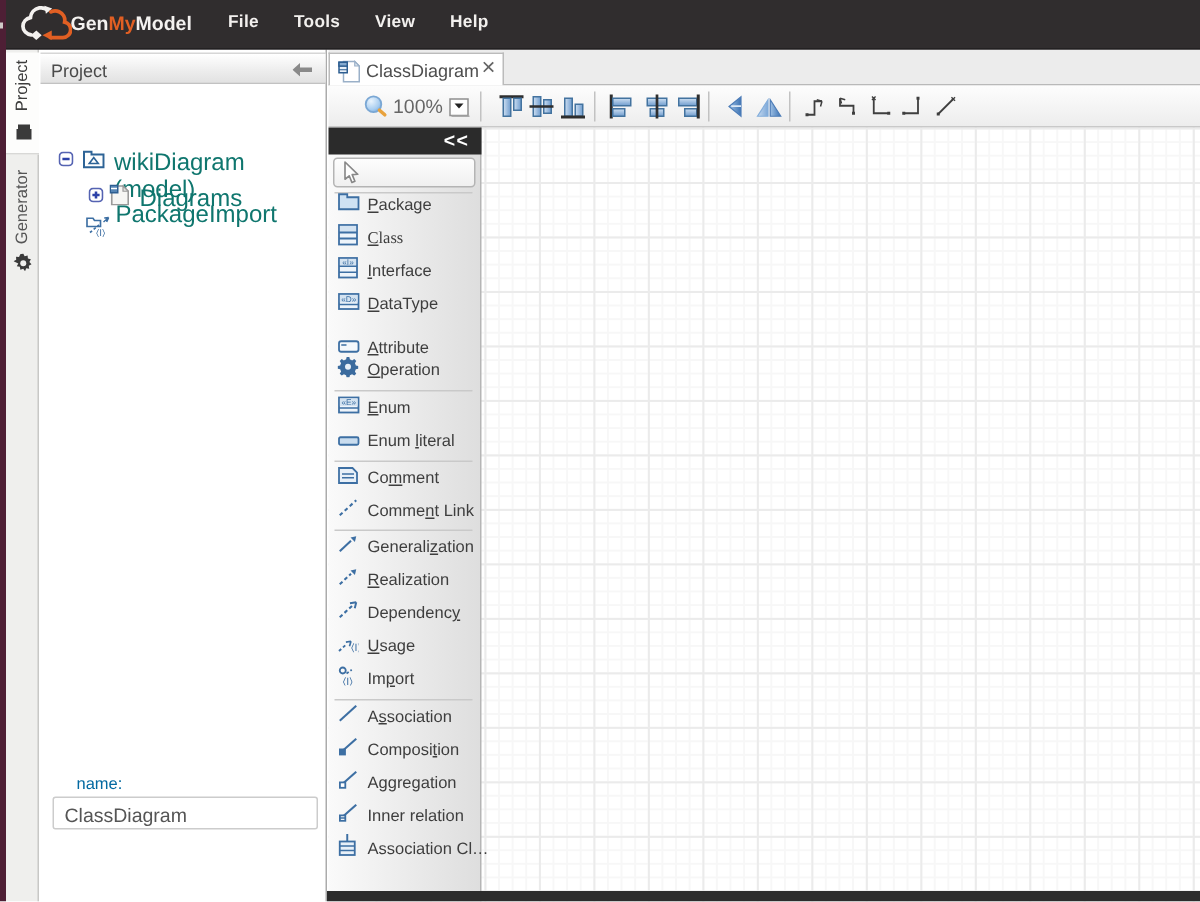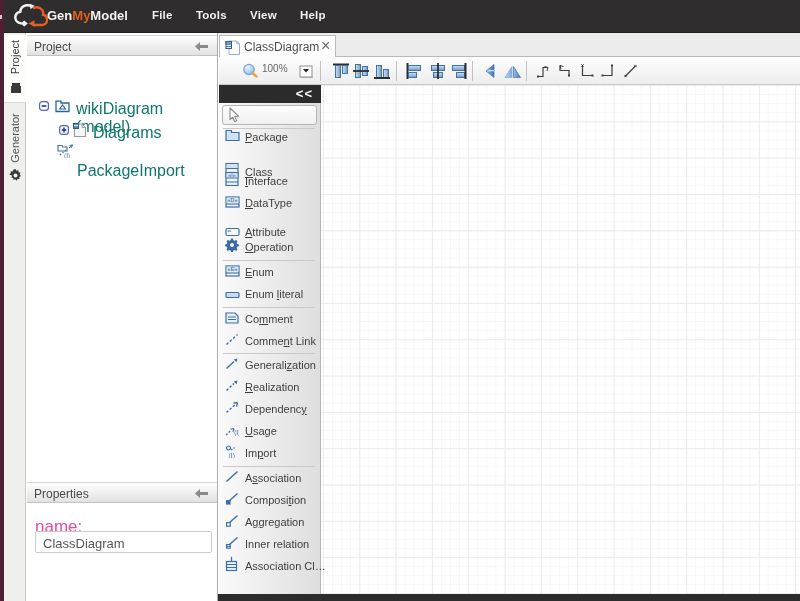--- a/index.html
+++ b/index.html
@@ -22,32 +22,32 @@
 
 #leftpanel { position:absolute; left:27px; top:33px; width:191px; height:568px; background:#fff; border-right:1px solid #ababab; z-index:10; }
 .panelhead { position:relative; height:21px; background:linear-gradient(#ffffff,#eeeeee 55%,#e2e2e2); border-top:1px solid #d6d6d6; border-bottom:1px solid #c2c2c2; }
 .panelhead .t { position:absolute; left:7px; top:4px; font-size:12px; color:#4a4a4a; }
 .panelhead svg { position:absolute; right:8px; top:6px; }
 #filterwrap { position:absolute; left:7px; top:31px; width:175px; height:22px; border:1px solid #c9c9c9; background:#fff; }
 #filterwrap .ph { position:absolute; left:8px; top:4px; font-size:13px; color:#a0a0a0; }
 #filterwrap svg { position:absolute; right:5px; top:4px; }
 .treerow { position:absolute; font-size:16px; color:#0f766e; }
 #prophead { position:absolute; left:0; top:449px; width:190px; }
-#namelabel { position:absolute; left:8px; top:484px; font-size:17px; color:#ec4899; }
+#namelabel { position:absolute; left:24px; top:484px; font-size:11px; color:#0369a1; }
 #nameinput { position:absolute; left:8px; top:498px; width:177px; height:22px; border:1px solid #ccc; border-radius:2px; background:#fff; }
 #nameinput span { position:absolute; left:7px; top:4px; font-size:13px; color:#555; }
 
 #main { position:absolute; left:219px; top:33px; width:581px; height:568px; background:#fff; }
 #tabbar { position:absolute; left:0; top:0; width:581px; height:24px; background:#ececec; border-bottom:1px solid #b9b9b9; }
 #tab1 { position:absolute; left:0px; top:2px; width:117px; height:22px; background:#fff; border:1px solid #bbb; border-bottom:none; }
 #tab1 .txt { position:absolute; left:24px; top:4px; font-size:12px; color:#4e4e4e; }
 #tab1 .x { position:absolute; left:101px; top:1px; font-size:16px; color:#666; }
 #tab1 svg { position:absolute; left:5px; top:3px; }
 #toolbar { position:absolute; left:0; top:24px; width:581px; height:28px; background:linear-gradient(#fdfdfd,#ededed); border-bottom:1px solid #c9c9c9; }
-#zoomtxt { position:absolute; left:43px; top:6px; font-size:10px; color:#666; }
+#zoomtxt { position:absolute; left:43px; top:6px; font-size:13px; color:#666; }
 
 #canvas { position:absolute; left:0; top:52px; width:581px; height:516px; background-color:#fff;
  background-image:
   linear-gradient(to right, #ebebeb 1px, transparent 1px),
   linear-gradient(to bottom, #ebebeb 1px, transparent 1px),
   linear-gradient(to right, #f7f7f7 1px, transparent 1px),
   linear-gradient(to bottom, #f7f7f7 1px, transparent 1px);
  background-size:36.33px 36.33px, 36.33px 36.33px, 9.08px 9.08px, 9.08px 9.08px;
  background-position:31.3px 0, 0 0, 31.3px 0, 0 0; }
 #bottombar { position:absolute; left:-1px; top:561px; width:582px; height:7px; background:#2c2c2c; }
@@ -125,28 +125,22 @@
           <rect x="0.5" y="0.5" width="5" height="5" fill="#5585b5" stroke="#2d5e91" stroke-width="1"></rect>
           <line x1="1" y1="2.6" x2="5" y2="2.6" stroke="#fff" stroke-width="1"></line>
         </svg>
 <div class="treerow" style="left:66px;top:90.5px;">Diagrams</div>
 <svg width="16" height="15" style="position:absolute;left:30px;top:110px;" viewBox="0 0 16 15">
           <path d="M1 2.5 h4 l1 1.5 h4 v4 h-9 z" fill="#fff" stroke="#3d6fa3" stroke-width="1.1"></path>
           <path d="M3 12 l6-5" stroke="#3d6fa3" stroke-width="1.1" stroke-dasharray="1.8 1.4"></path>
           <path d="M12 5 l3.5-3 M15.5 2 l-1.4 3 M15.5 2 l-3 .4" stroke="#3d6fa3" stroke-width="1" fill="none"></path>
           <text x="7" y="14.5" font-size="6.5" fill="#3d6fa3" font-family="Liberation Sans">〈I〉</text>
         </svg>
-<div class="treerow" style="left:50px;top:129px;">PackageImport</div>
+<div class="treerow" style="left:50px;top:102px;">PackageImport</div>
       </div>
-    <div class="panelhead" id="prophead">
-      <div class="t">Properties</div>
-      <svg width="14" height="9" viewBox="0 0 14 9">
-          <path d="M5 0 L5 3 L13 3 L13 6 L5 6 L5 9 L0 4.5 Z" fill="#8a8a8a"></path>
-        </svg>
-    </div>
     <div id="namelabel">name:</div>
     <div id="nameinput">
         <span>ClassDiagram</span>
       </div>
   </div>
   <div id="main">
     <div id="canvas"></div>
     <div id="tabbar">
       <div id="tab1">
         <svg width="15" height="17" viewBox="0 0 15 17">
@@ -263,21 +257,21 @@
 <div class="palsep" style="top:175.0px;"></div>
 <div class="palsep" style="top:221.5px;"></div>
 <div class="palsep" style="top:268.0px;"></div>
 <div class="palsep" style="top:380.5px;"></div>
 <div class="palitem" style="top:41px;">
             <span class="ic"><svg width="15" height="13" viewBox="0 0 15 13">
                 <path d="M1 1.5 h5.5 v2 h7.5 v8 h-13 z" fill="#cfe2f3" stroke="#3d6fa3" stroke-width="1.2"></path>
               </svg></span>
             <span class="lb"><u>P</u>ackage</span>
           </div>
-<div class="palitem" style="top:76px;">
+<div class="palitem" style="top:63px;font-family:Liberation Serif, serif;">
             <span class="ic"><svg width="14" height="15" viewBox="0 0 14 15">
                 <rect x="1" y="1" width="12" height="13" fill="#eef4fa" stroke="#3d6fa3" stroke-width="1.2"></rect>
                 <rect x="1.6" y="1.6" width="10.8" height="4" fill="#d4e3f1"></rect>
                 <line x1="1" y1="6" x2="13" y2="6" stroke="#3d6fa3" stroke-width="1.2"></line>
                 <line x1="1" y1="10" x2="13" y2="10" stroke="#3d6fa3" stroke-width="1.2"></line>
               </svg></span>
             <span class="lb"><u>C</u>lass</span>
           </div>
 <div class="palitem" style="top:85px;text-decoration:underline;">
             <span class="ic"><svg width="14" height="15" viewBox="0 0 14 15">

